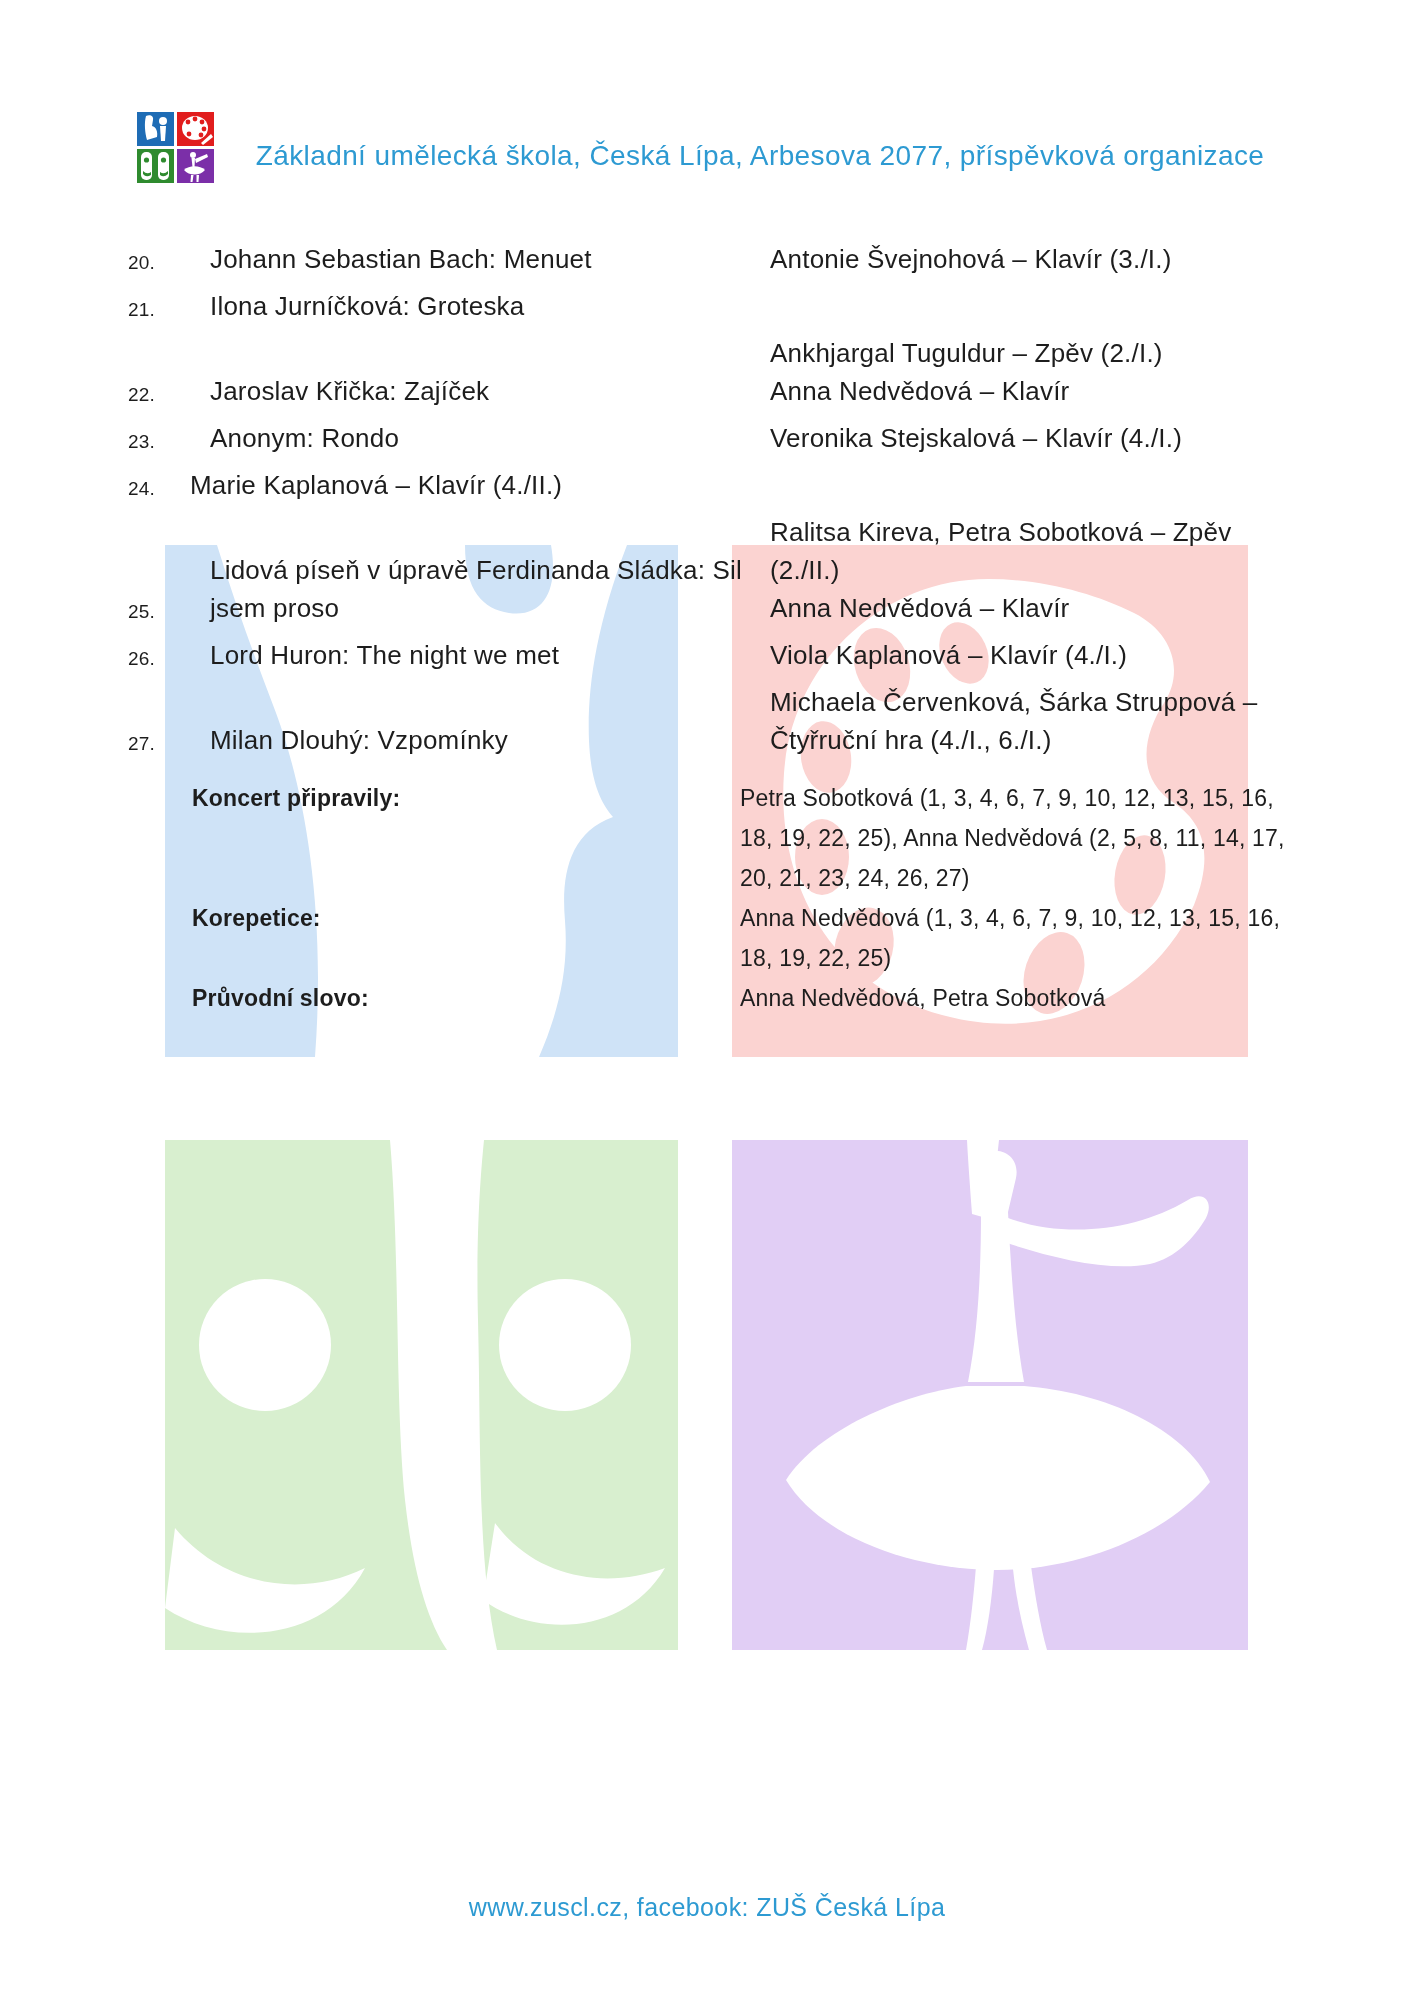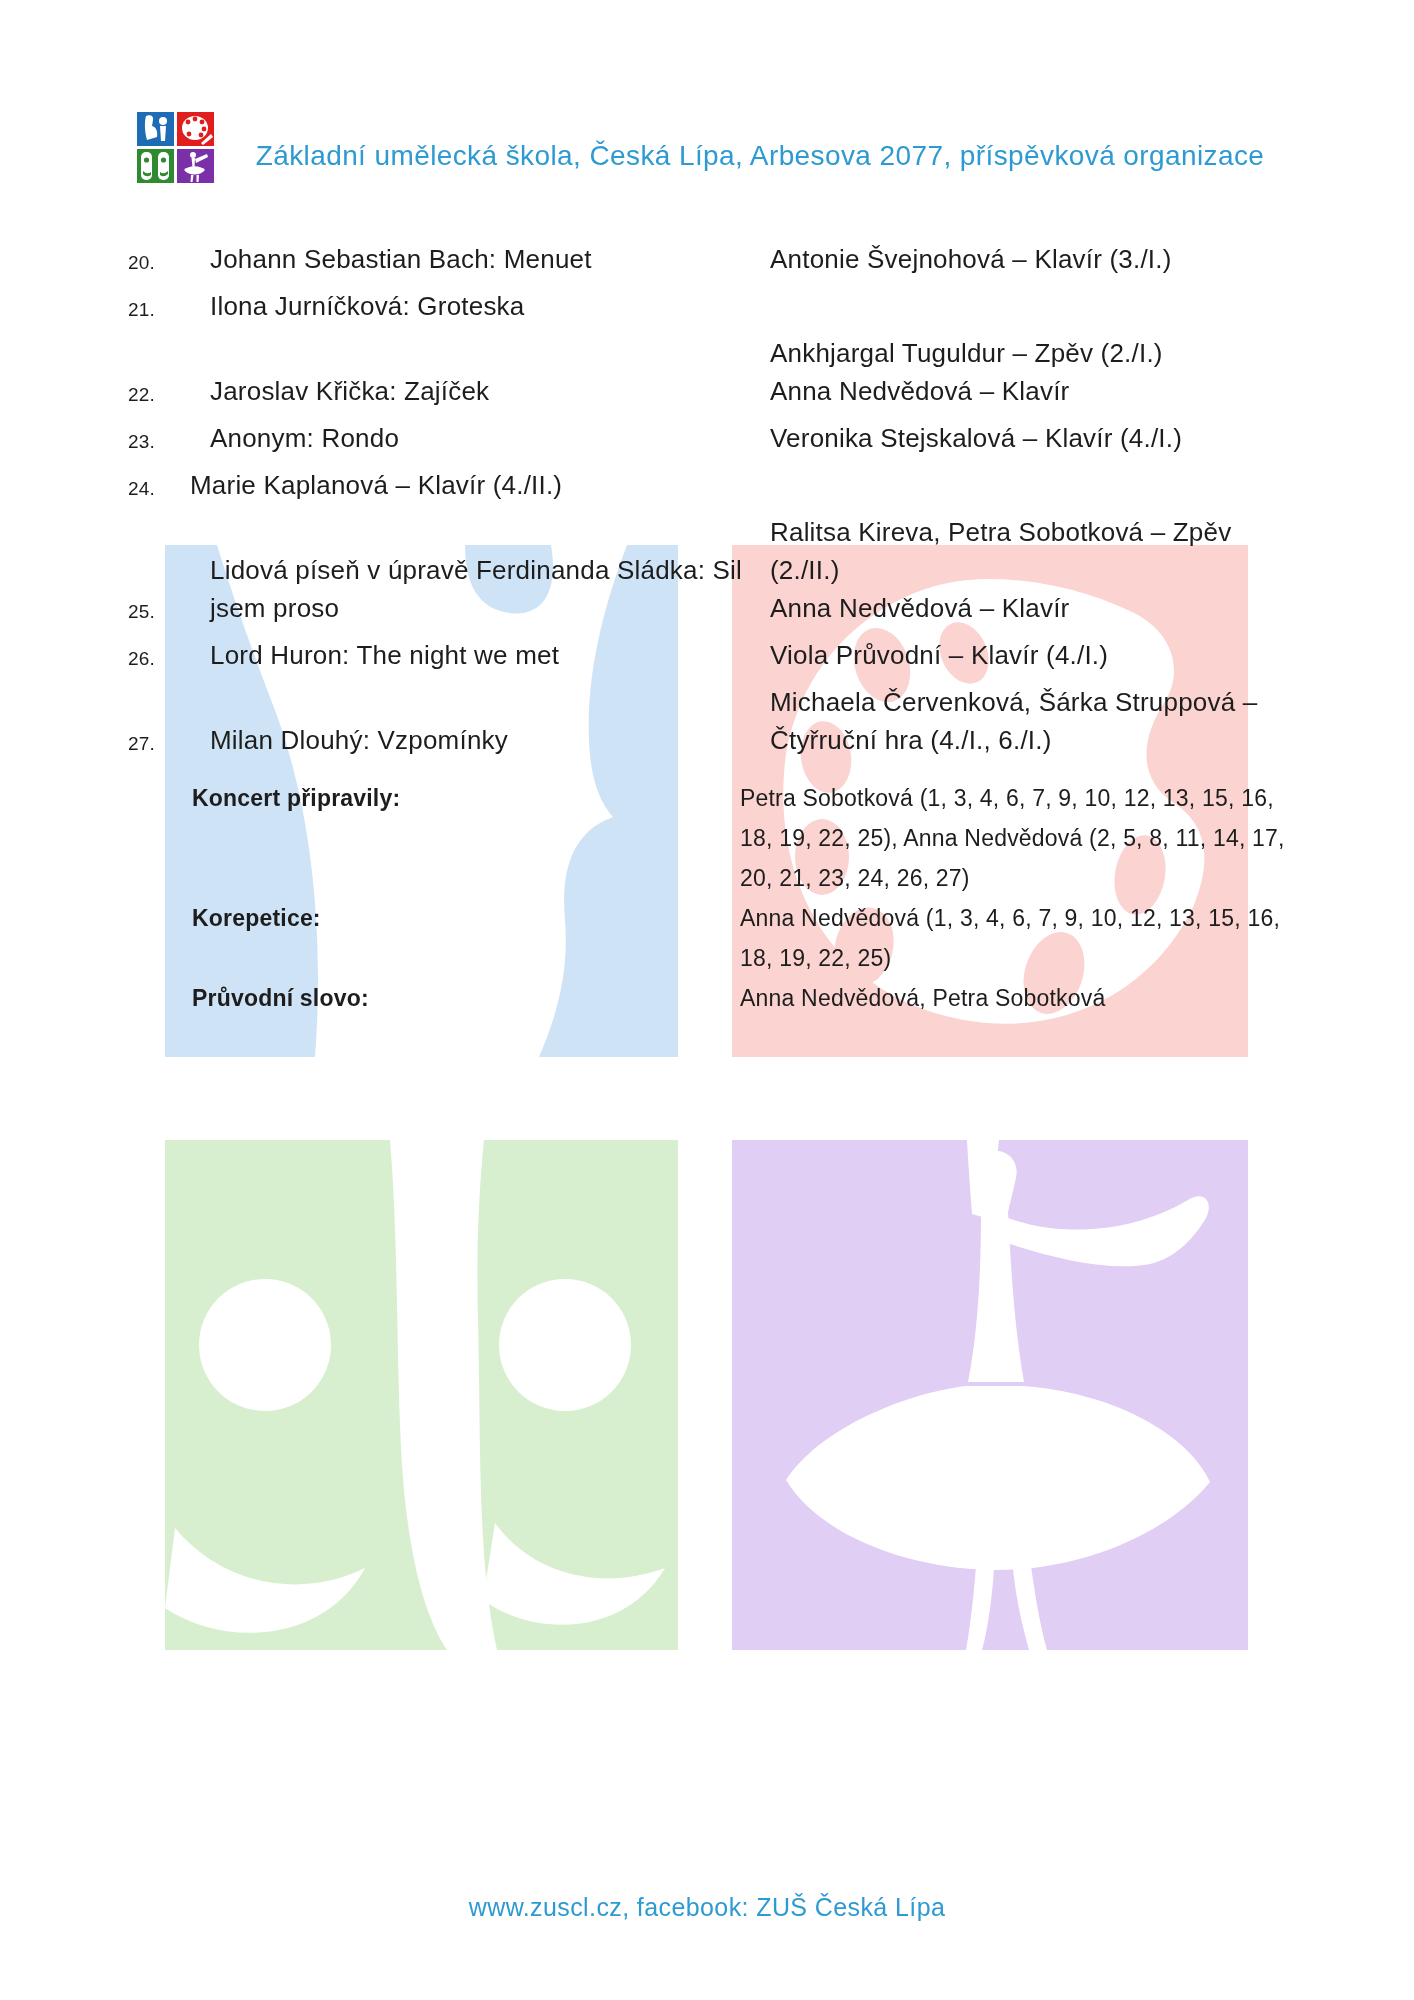--- a/index.html
+++ b/index.html
@@ -192,21 +192,21 @@
 
     <div class="prog-row">
       <span class="prog-num">25.</span>
       <span class="prog-piece">Lidová píseň v úpravě Ferdinanda Sládka: Sil jsem proso</span>
       <span class="prog-perf"><b>Ralitsa Kireva, Petra Sobotková</b><span> – Zpěv (2./II.)</span><span class="perf-line2">Anna Nedvědová – Klavír</span></span>
     </div>
 
     <div class="prog-row">
       <span class="prog-num">26.</span>
       <span class="prog-piece">Lord Huron: The night we met</span>
-      <span class="prog-perf"><b>Viola Průvodní</b><span> – Klavír (4./I.)</span><span class="perf-line2"></span></span>
+      <span class="prog-perf"><b>Viola Kaplanová</b><span> – Klavír (4./I.)</span><span class="perf-line2"></span></span>
     </div>
 
     <div class="prog-row">
       <span class="prog-num">27.</span>
       <span class="prog-piece">Milan Dlouhý: Vzpomínky</span>
       <span class="prog-perf"><b>Michaela Červenková, Šárka Struppová</b><span> –</span><span class="perf-line2">Čtyřruční hra (4./I., 6./I.)</span></span>
     </div>
 
   </div>
 

